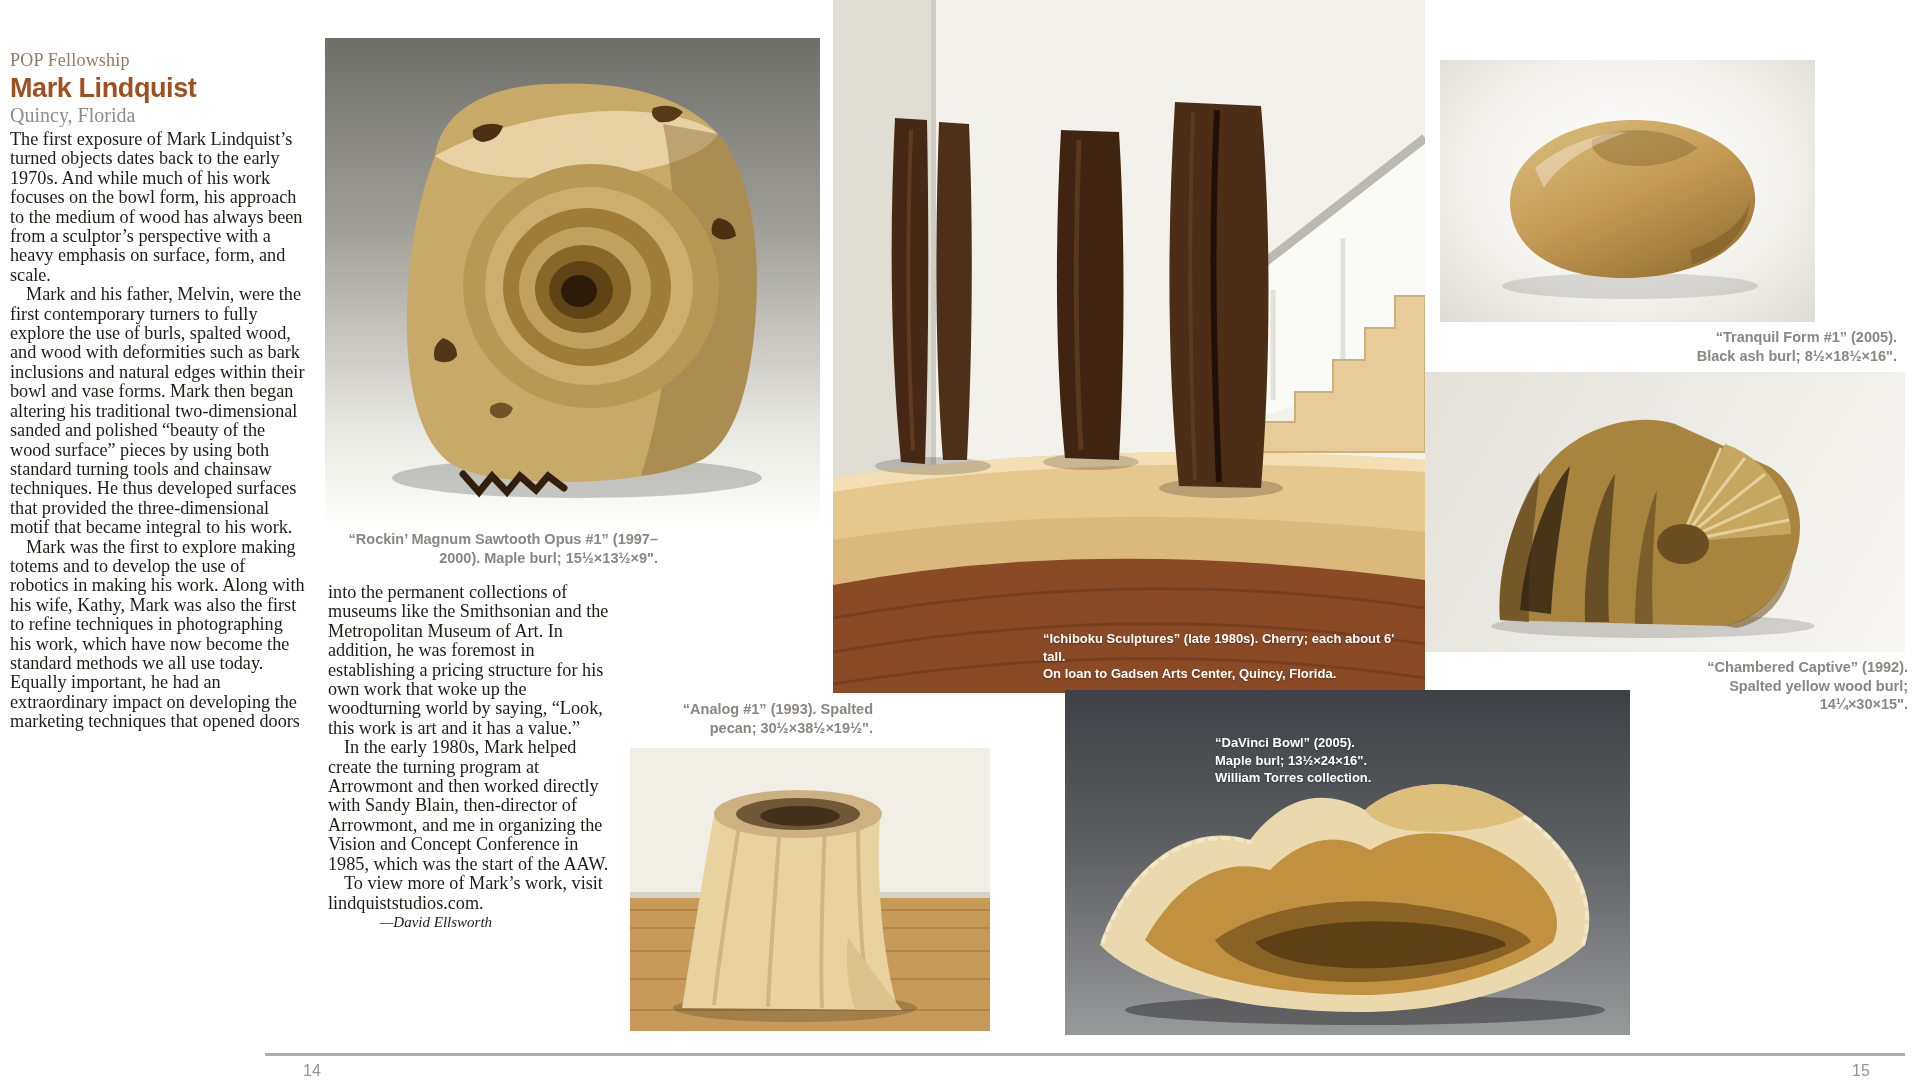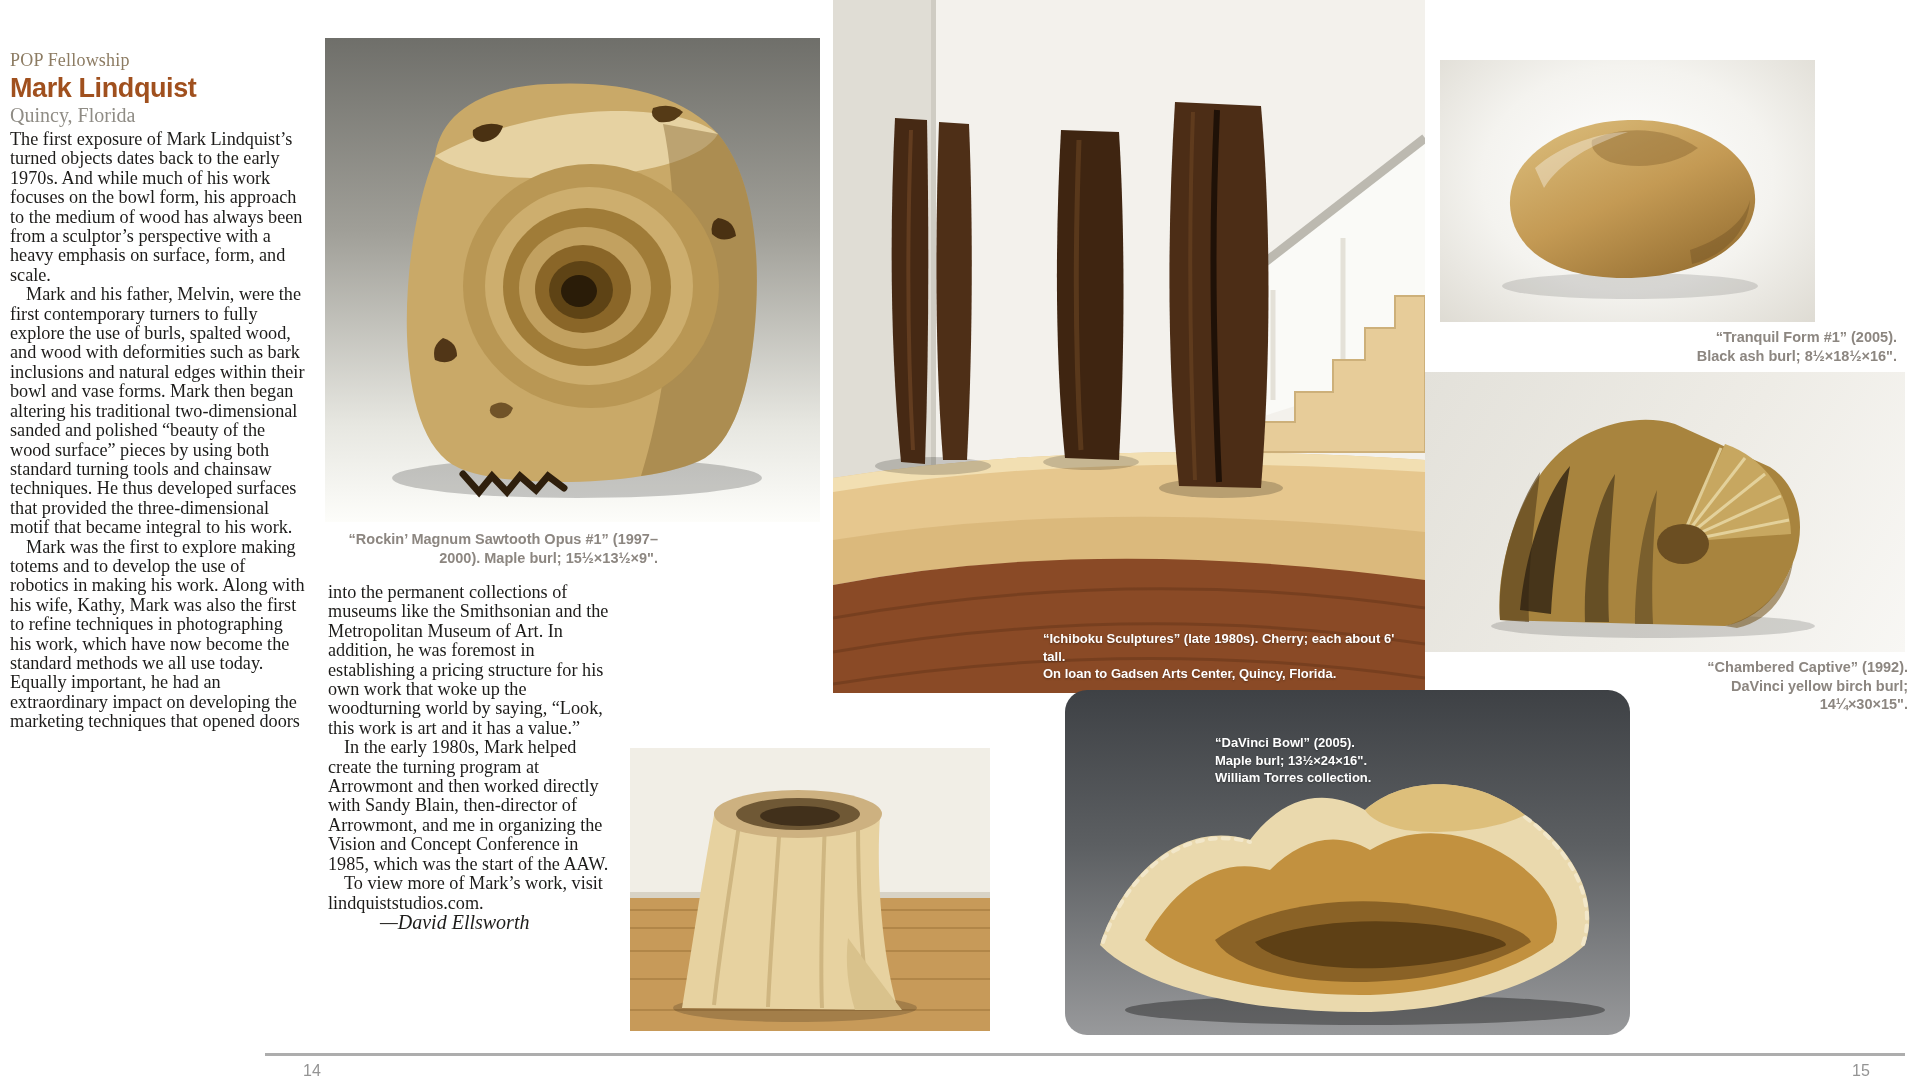--- a/index.html
+++ b/index.html
@@ -12,37 +12,37 @@
   .abs { position:absolute; }
 
   
   .eyebrow { font-size:18px; color:#8d7c63; letter-spacing:0.2px; }
   .title   { font-family:"Liberation Sans", sans-serif; font-weight:bold;
              font-size:27px; color:#a0501e; letter-spacing:-0.4px; }
   .location{ font-size:20px; color:#8f8c85; }
 
   .body-col { font-size:18.2px; line-height:19.4px; color:#1d1c1a; }
   .body-col p.ind { text-indent:16px; }
-  .sig { font-size:20px; line-height:19.4px; color:#1d1c1a;
+  .sig { font-size:15px; line-height:19.4px; color:#1d1c1a;
          font-style:italic; padding-left:52px; }
 
   
   .cap { font-family:"Liberation Sans", sans-serif; font-weight:bold;
          font-size:14.5px; line-height:18.5px; color:#8c8680;text-align:right; }
   .cap-white { font-family:"Liberation Sans", sans-serif; font-weight:bold;
                font-size:13px; line-height:17.5px; color:#ffffff;
                text-shadow:0 1px 2px rgba(0,0,0,0.35); }
 
   
   .photo { position:absolute; overflow:hidden; }
   .photo svg { display:block; width:100%; height:100%; }
   .ph-rockin   { background:linear-gradient(to bottom,#6f6f6a 0%,#a09f98 40%,#e7e7e1 80%,#fdfdfa 100%); }
   .ph-tranquil { background:radial-gradient(ellipse at 50% 45%, #ffffff 0%, #f4f3ef 55%, #dedbd3 100%); }
   .ph-chambered{ background:linear-gradient(120deg,#e3e1da 0%,#eeece6 55%,#f8f7f4 100%); }
-  .ph-davinci  { background:linear-gradient(to bottom,#3e4145 0%,#5c5f62 45%,#98999b 100%);border-radius:22px; }
+  .ph-davinci  { background:linear-gradient(to bottom,#3e4145 0%,#5c5f62 45%,#98999b 100%); }
 
   
   .footer-rule { position:absolute; background:#adadad; }
   .ft { font-family:"Liberation Sans", sans-serif; font-size:16px; color:#949494; }
 </style>
 </head>
 <body>
 
 <div class="page">
 
@@ -178,24 +178,28 @@
       <ellipse cx="258" cy="172" rx="26" ry="20" fill="#6b4e22"></ellipse>
       <path d="M95 238 C100 182 120 122 145 94 C135 152 128 202 126 242 Z" fill="#2e2212" opacity="0.8"></path>
       <path d="M160 250 C158 192 170 132 190 102 C185 162 182 212 184 250 Z" fill="#3a2c16" opacity="0.6"></path>
       <path d="M210 252 C210 205 218 150 232 118 C228 170 226 215 228 252 Z" fill="#4c3a1c" opacity="0.5"></path>
       <path d="M300 254 C330 246 356 224 368 190 C362 228 340 250 312 256 Z" fill="#7a5c28" opacity="0.6"></path>
     </svg>
   </div>
 
   <div class="abs cap" style="left:1688px; top:658px; width:220px;">
     <div>“Chambered Captive” (1992).</div>
-    <div>DaVinci yellow birch burl;</div>
+    <div>Spalted yellow wood burl;</div>
     <div>14¼×30×15".</div>
   </div>
 
+  <div class="abs cap" style="left:643px; top:700px; width:230px;">
+    <div>“Analog #1” (1993). Spalted</div>
+    <div>pecan; 30½×38½×19½".</div>
+  </div>
 
   <div class="photo" style="left:630px; top:748px; width:360px; height:283px; background:#f1eee6;">
     <svg viewBox="0 0 360 283">
       <rect width="360" height="283" fill="#f1eee6"></rect>
       <rect y="144" width="360" height="6" fill="#d8d3c6"></rect>
       <rect y="150" width="360" height="133" fill="#c79a59"></rect>
       <g stroke="#a97e41" stroke-width="2" opacity="0.7">
         <line x1="0" y1="162" x2="360" y2="162"></line>
         <line x1="0" y1="180" x2="360" y2="180"></line>
         <line x1="0" y1="203" x2="360" y2="203"></line>

